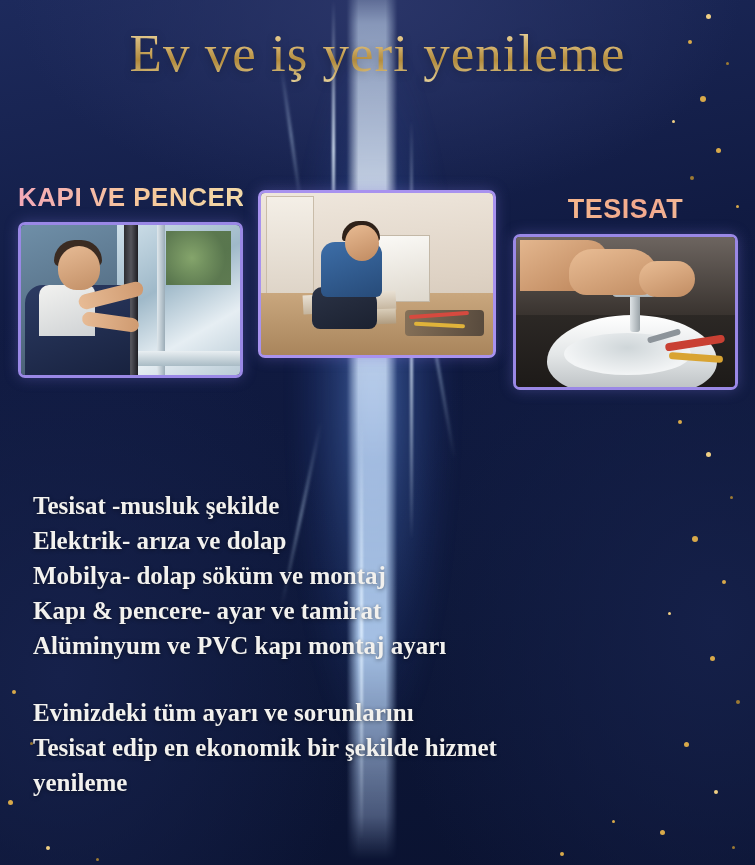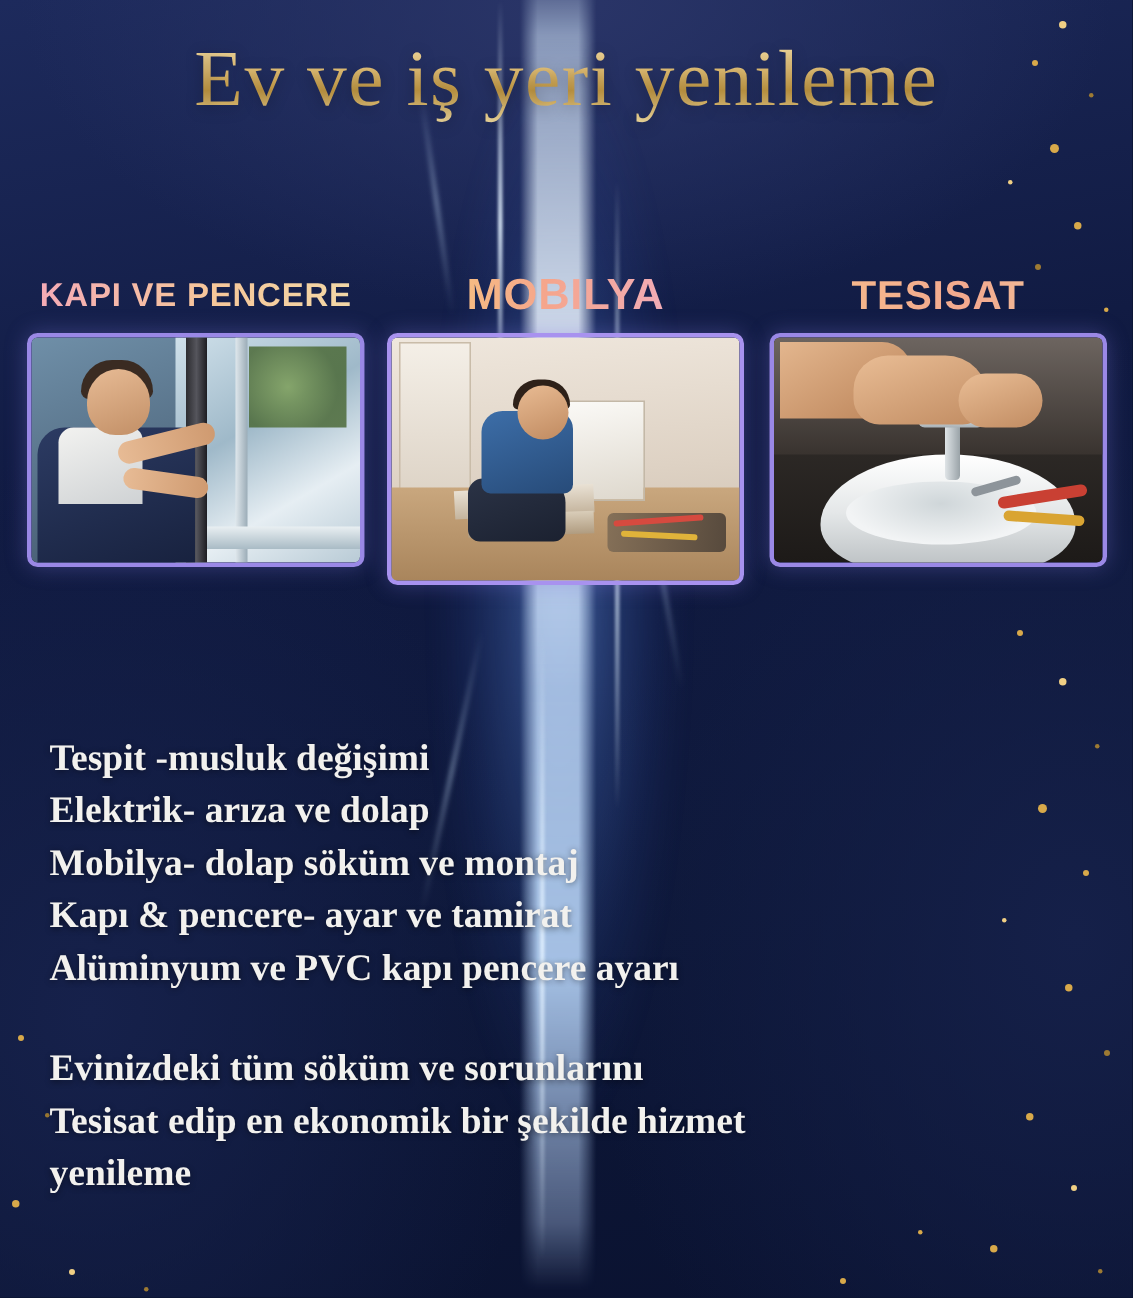--- a/index.html
+++ b/index.html
@@ -121,36 +121,36 @@
     font-family: "Liberation Sans", sans-serif;
     font-weight: bold;
     font-size: 25px;
     letter-spacing: 0.5px;
     line-height: 30px;
     height: 32px;
     text-align: center;
     white-space: nowrap;
   }
   .card-1 .card-label {
-    font-size: 22px;
+    font-size: 26px;
     background: linear-gradient(90deg, #f4a9b8 0%, #f6c79a 55%, #f2d9a8 100%);
     -webkit-background-clip: text; background-clip: text;
     color: transparent; -webkit-text-fill-color: transparent;
   }
   .card-2 .card-label {
     font-size: 29px;
     background: linear-gradient(90deg, #f7d07a 0%, #f5a58c 45%, #efb1d2 100%);
     -webkit-background-clip: text; background-clip: text;
     color: transparent; -webkit-text-fill-color: transparent;
   }
   .card-3 .card-label {
     font-size: 27px;
     background: linear-gradient(90deg, #f6bf8a 0%, #f3a98f 60%, #f0cf9e 100%);
     -webkit-background-clip: text; background-clip: text;
-    color: transparent; -webkit-text-fill-color: transparent;
+    color: transparent; margin-top: 12px; -webkit-text-fill-color: transparent;
   }
 
   .photo {
     position: relative;
     margin-top: 8px;
     border: 3px solid #9a88e6;
     border-radius: 7px;
     overflow: hidden;
     box-shadow: 0 0 14px rgba(130,120,220,0.35);
   }
@@ -312,21 +312,20 @@
           <div class="p1-shirt"></div>
           <div class="p1-hair"></div>
           <div class="p1-head"></div>
           <div class="p1-arm"></div>
           <div class="p1-arm2"></div>
         </div>
       </div>
     </div>
 
     <div class="card card-2">
-      <div class="card-label">MOBILYA</div>
       <div class="photo">
         <div class="scene">
           <div class="p2-wall"></div>
           <div class="p2-door"></div>
           <div class="p2-floor"></div>
           <div class="p2-cab"></div>
           <div class="p2-panel"></div>
           <div class="p2-panel2"></div>
           <div class="p2-leg"></div>
           <div class="p2-body"></div>
@@ -356,27 +355,27 @@
           <div class="p3-tool1"></div>
           <div class="p3-tool2"></div>
         </div>
       </div>
     </div>
 
   </div>
 
   <div class="body-text">
     <div class="block1">
-      <div class="line">Tespit -musluk değişimi</div>
+      <div class="line">Tesisat -musluk şekilde</div>
       <div class="line">Elektrik- arıza ve dolap</div>
       <div class="line">Mobilya- dolap söküm ve montaj</div>
       <div class="line">Kapı &amp; pencere- ayar ve tamirat</div>
-      <div class="line">Alüminyum ve PVC kapı pencere ayarı</div>
+      <div class="line">Alüminyum ve PVC kapı montaj ayarı</div>
     </div>
     <div class="para-gap"></div>
     <div class="block2">
-      <div class="line">Evinizdeki tüm söküm ve sorunlarını</div>
+      <div class="line">Evinizdeki tüm ayarı ve sorunlarını</div>
       <div class="line">Tesisat edip en ekonomik bir şekilde hizmet</div>
       <div class="line">yenileme</div>
     </div>
   </div>
 
 </div>
 
 </body></html>

